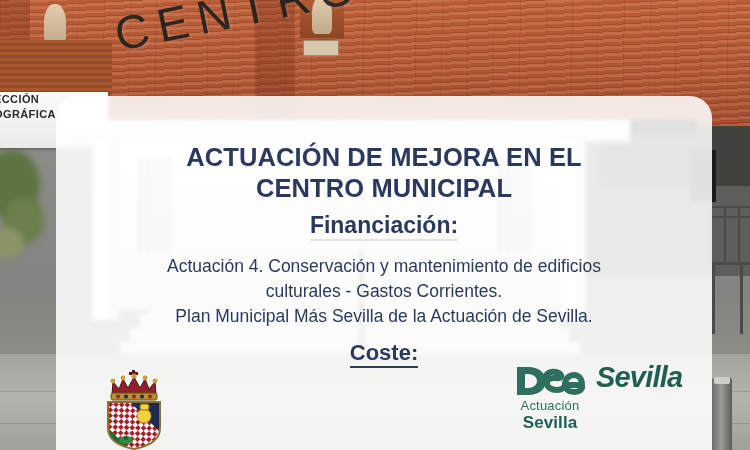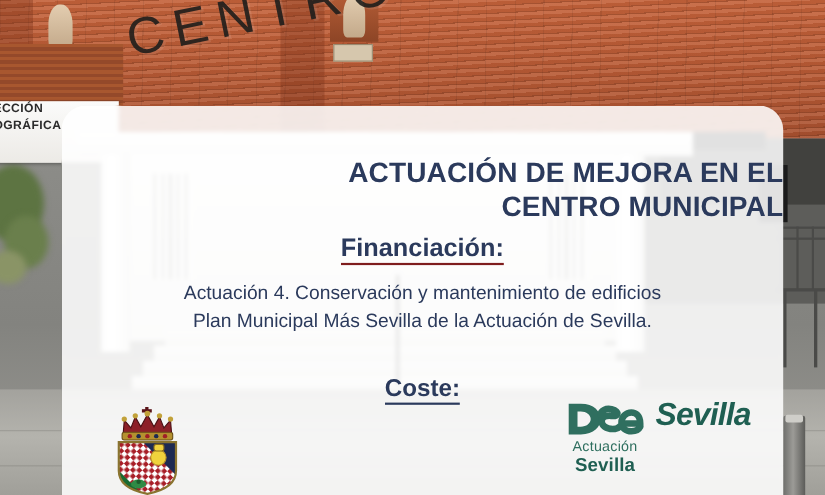--- a/index.html
+++ b/index.html
@@ -100,29 +100,29 @@
   .card{
     position:absolute;left:56px;top:96px;width:656px;height:354px;
     background:rgba(255,255,255,0.87);
     border-radius:22px 22px 0 0;
     backdrop-filter:blur(2px);
   }
   .card-inner{position:absolute;inset:0;}
 
   .title{
     position:absolute;left:0;right:0;top:46px;
-    text-align:right;color:#2b3a5c;
+    text-align:center;color:#2b3a5c;
     font-size:25.5px;font-weight:700;line-height:31px;
     letter-spacing:.1px;
   }
   .fin-head{
     position:absolute;left:0;right:0;top:116px;text-align:center;
     color:#2b3a5c;font-size:23px;font-weight:700;
   }
-  .fin-head span{border-bottom:2px solid #7f1d1d;padding-bottom:1px;}
+  .fin-head span{border-bottom:2px solid #e5e5e5;padding-bottom:1px;}
   .fin-body{
     position:absolute;left:6px;right:6px;top:158px;text-align:center;
     color:#2b3a5c;font-size:17.5px;font-weight:400;line-height:25px;
   }
   .cost-head{
     position:absolute;left:0;right:0;top:244px;text-align:center;
     color:#2b3a5c;font-size:22px;font-weight:700;
   }
   .cost-head span{border-bottom:2px solid #2b3a5c;padding-bottom:1px;}
   .cost-val{
@@ -223,20 +223,21 @@
         <div>ACTUACIÓN DE MEJORA EN EL</div>
         <div>CENTRO MUNICIPAL</div>
       </div>
 
       <div class="fin-head">
         <span>Financiación: </span>
       </div>
 
       <div class="fin-body">
         <div>Actuación 4. Conservación y mantenimiento de edificios</div>
+        <div>culturales - Gastos Corrientes.</div>
         <div>Plan Municipal Más Sevilla de la Actuación de Sevilla.</div>
       </div>
 
       <div class="cost-head">
         <span>Coste:</span>
       </div>
 
       <div class="crest">
         <svg viewBox="0 0 84 86" width="84" height="86">
 

